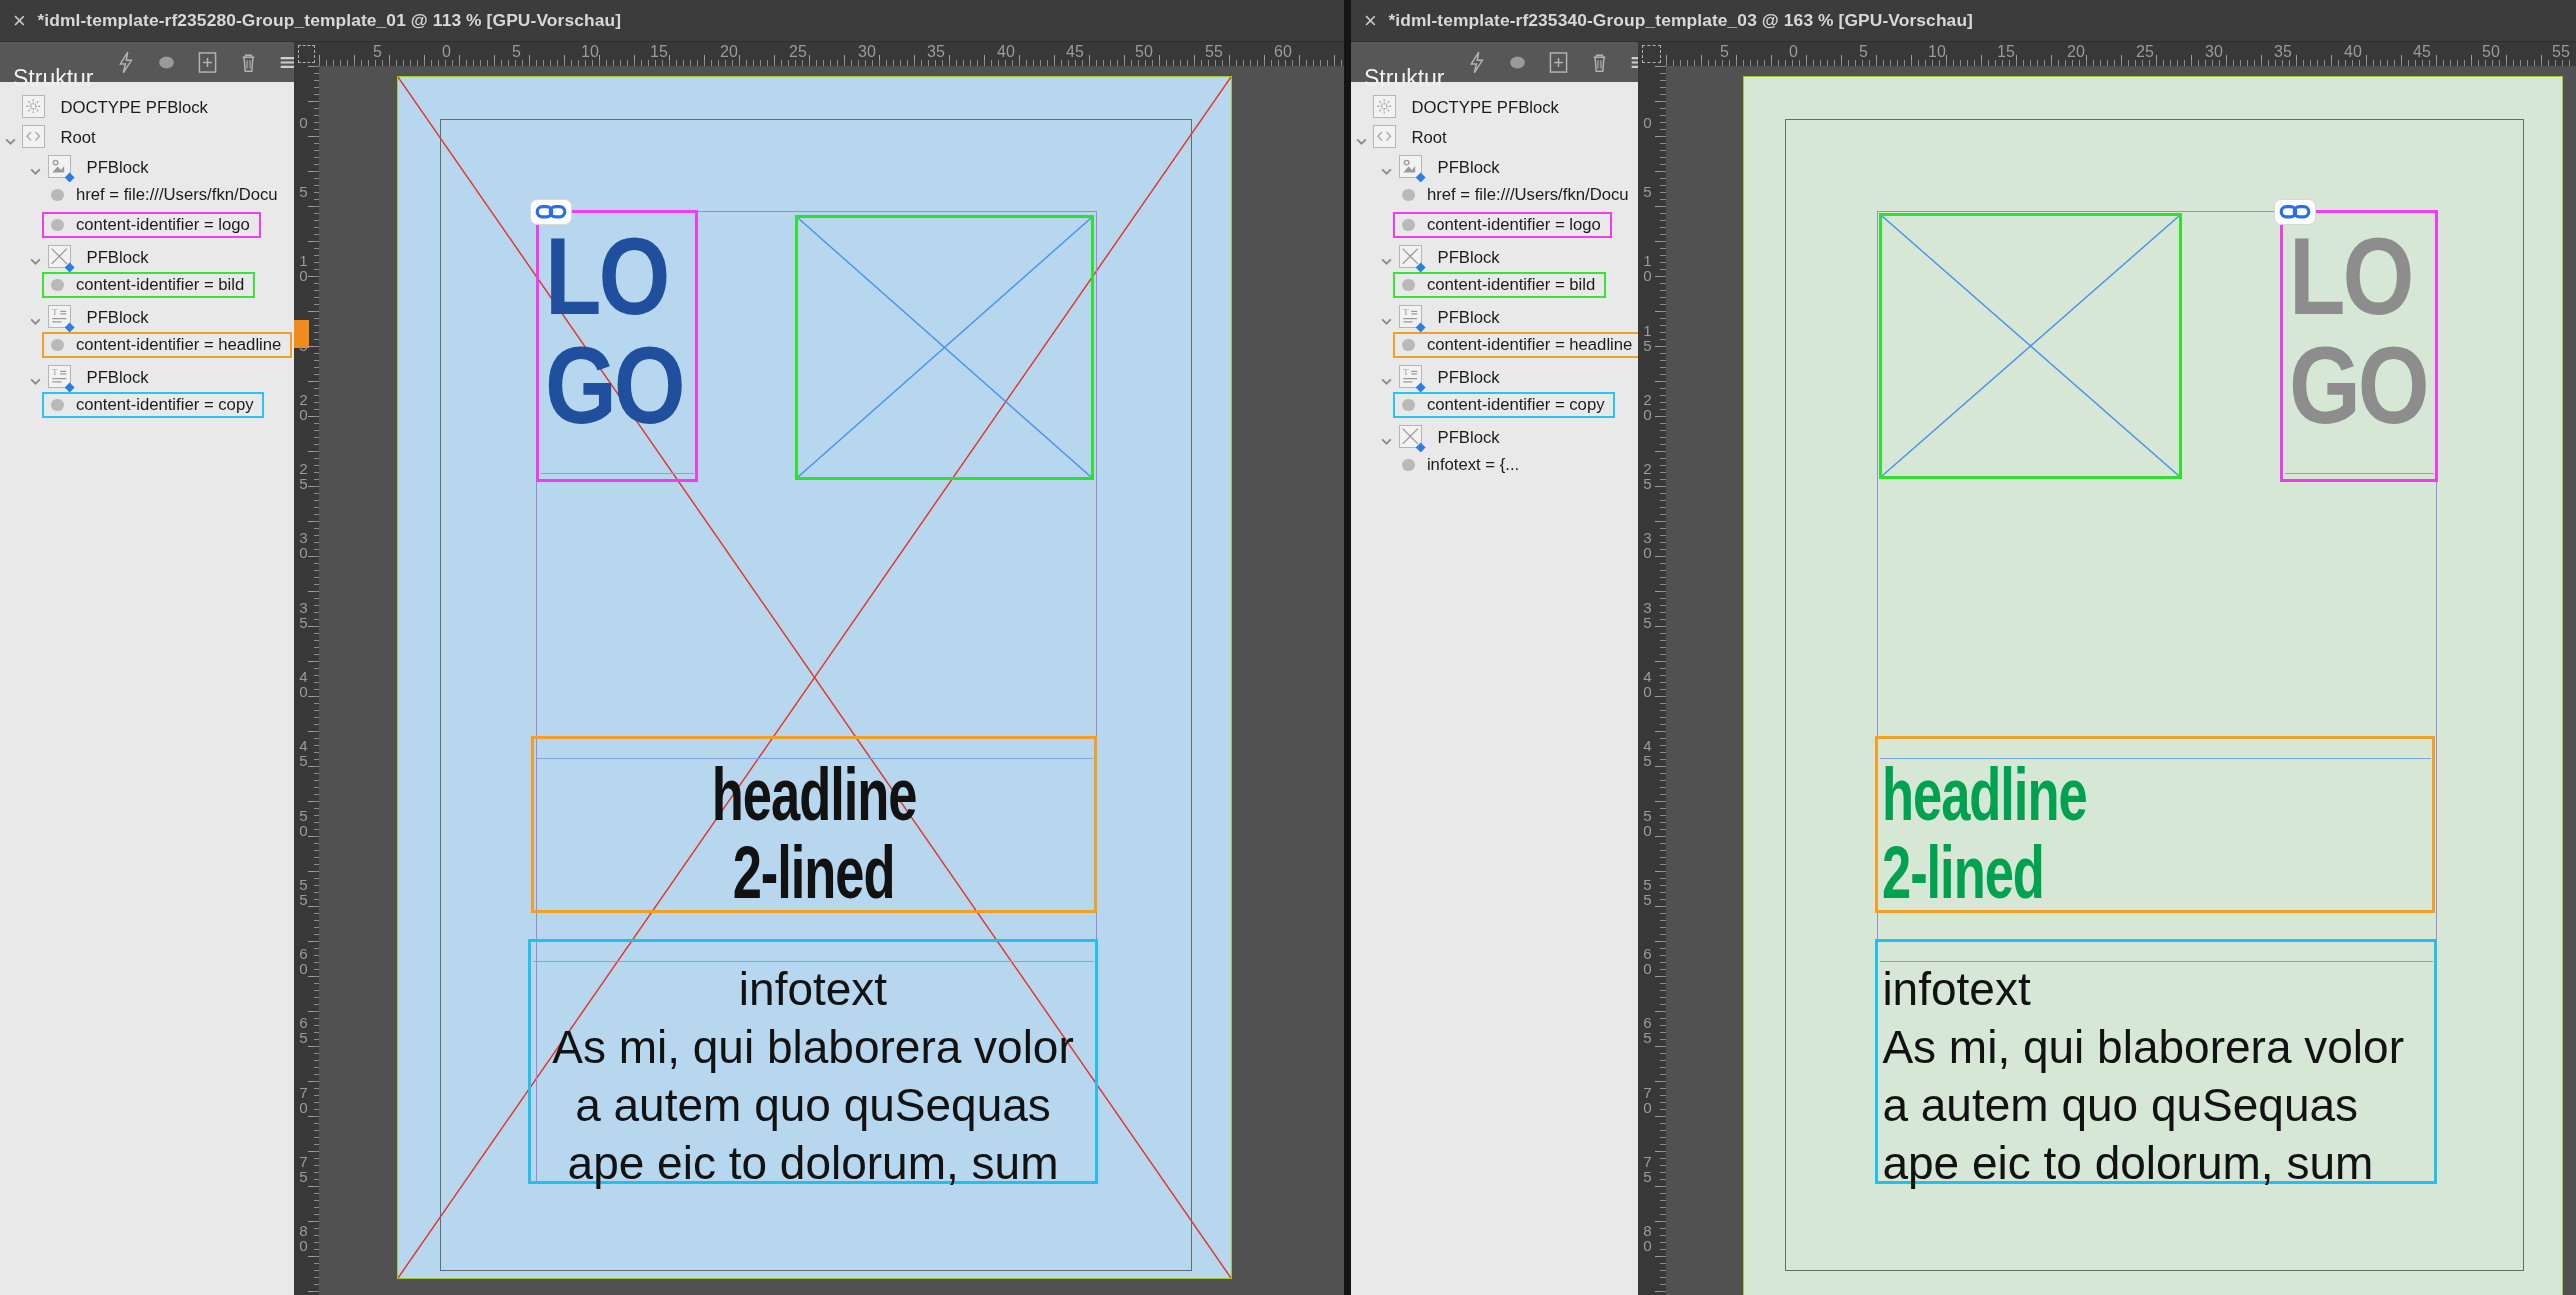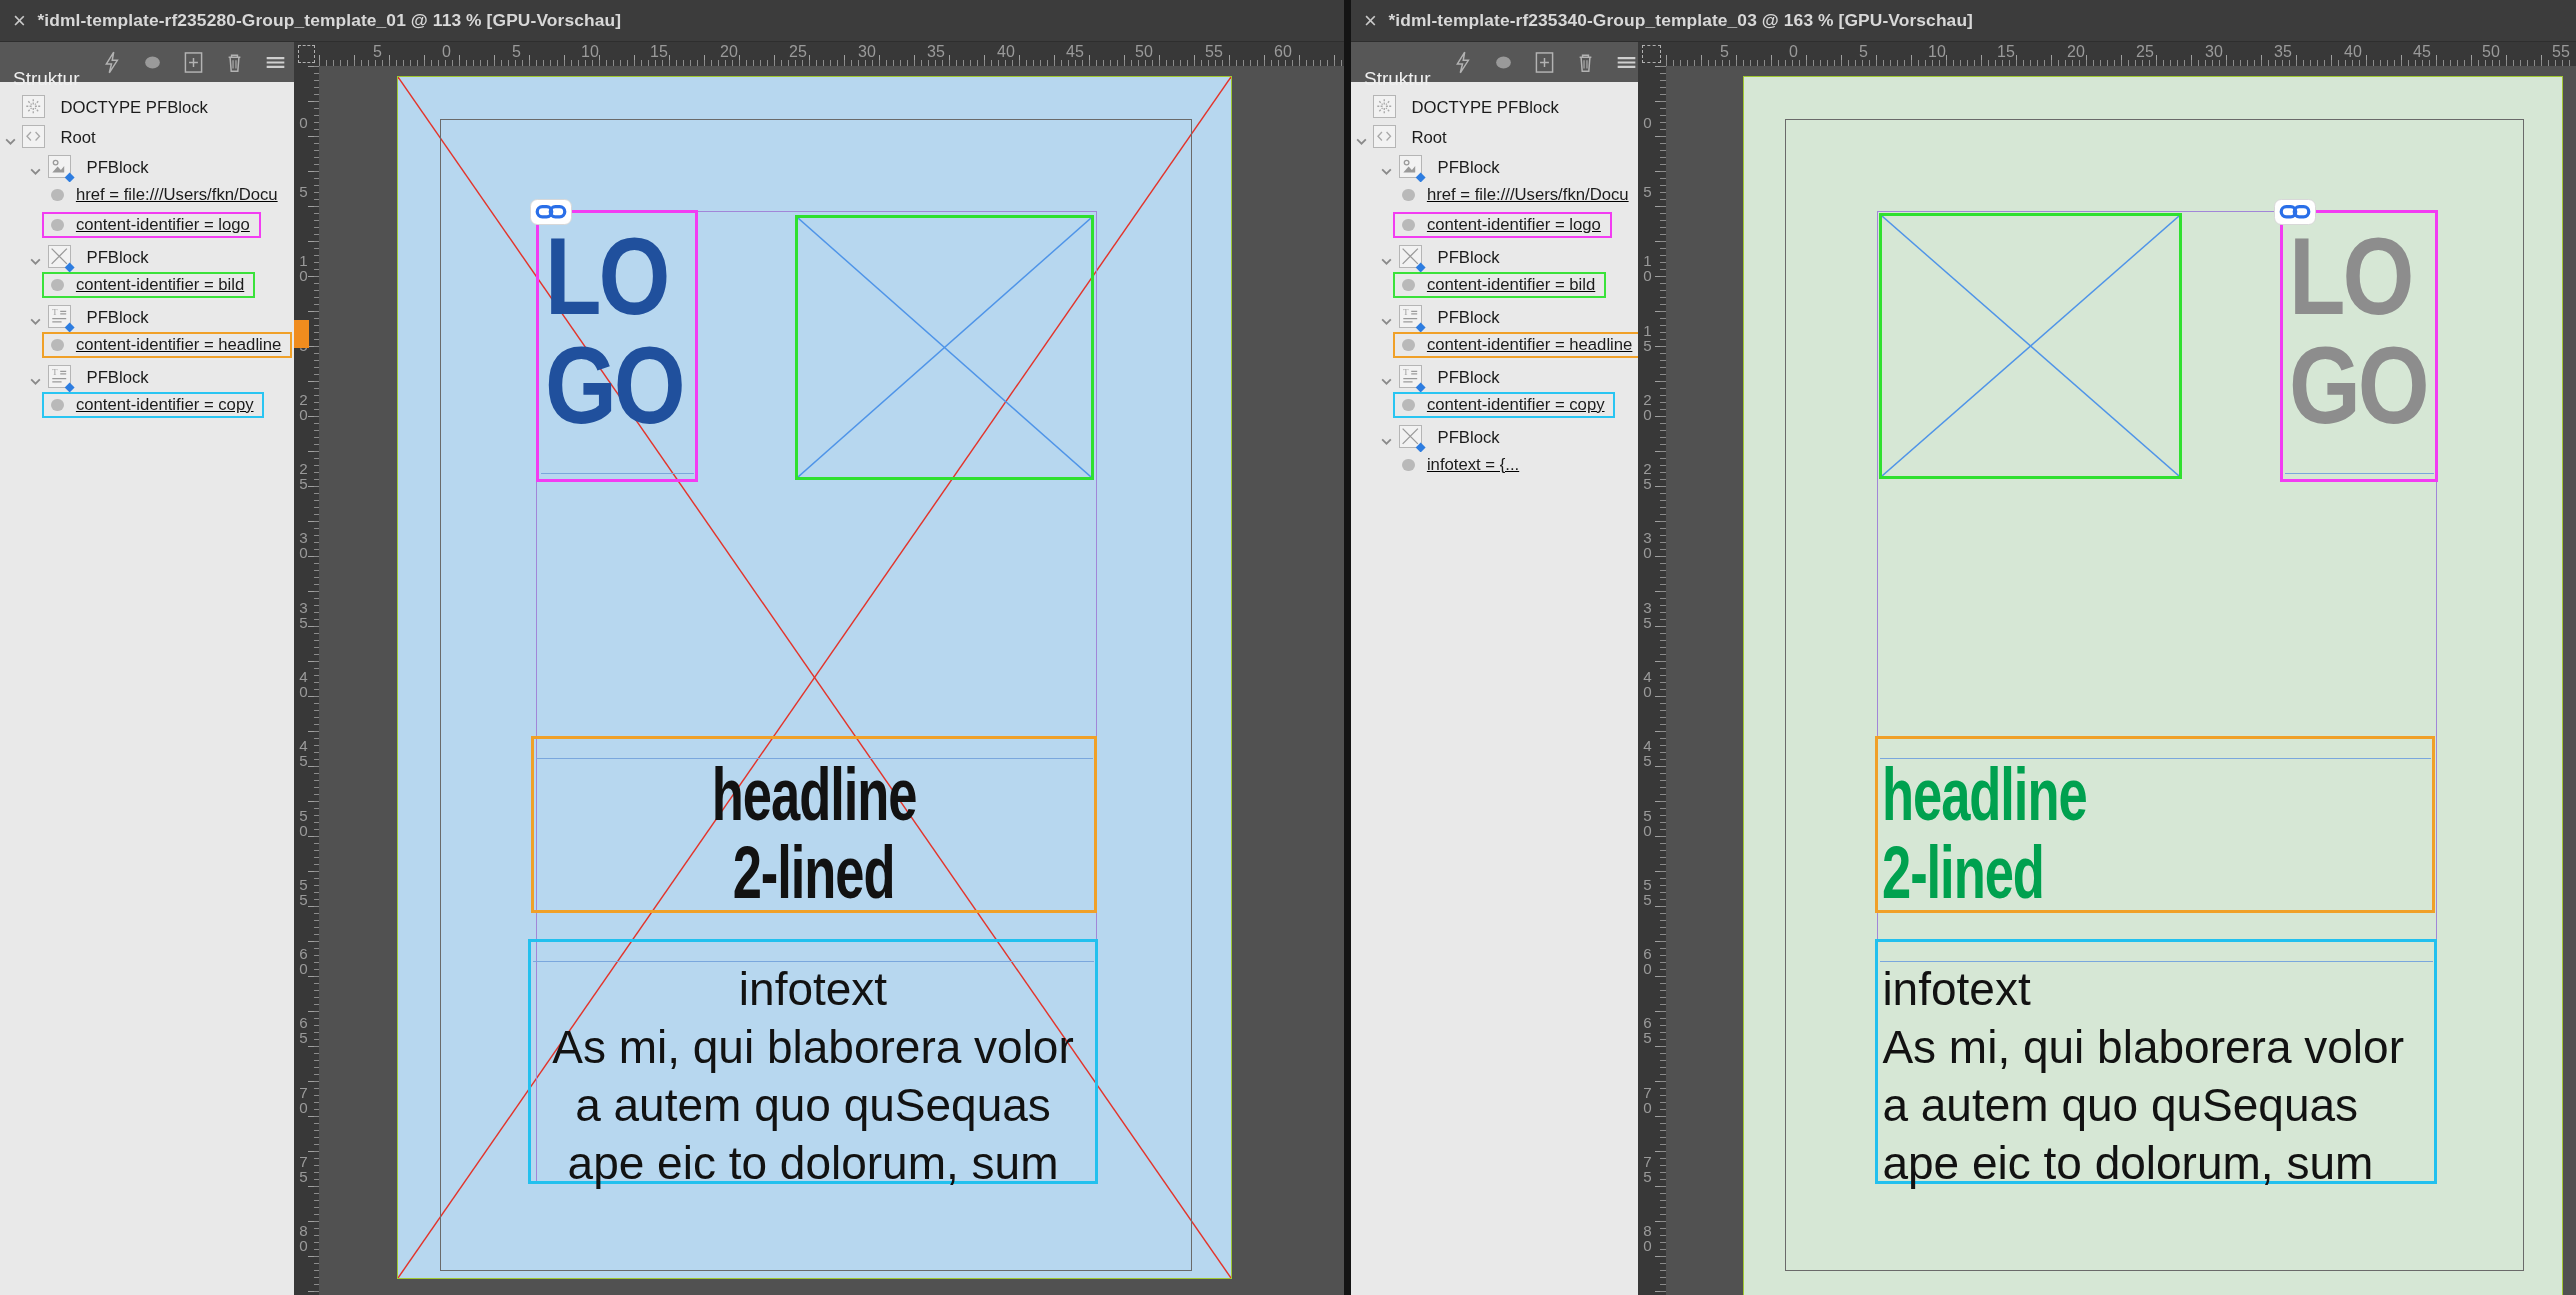--- a/index.html
+++ b/index.html
@@ -19,35 +19,35 @@
 
   .tabbar{position:absolute;top:0;left:0;right:0;height:42px;background:var(--tab-bg);
           border-bottom:0.7px solid #2e2e2e;display:flex;align-items:center;}
   .close{color:#c9c9c9;font-size:22px;line-height:22px;margin:0 11.6px 0 13px;cursor:default;}
   .tabtitle{color:#d8d8d8;font-size:17.4px;font-weight:700;letter-spacing:0.1px;white-space:nowrap;}
 
   .panel{position:absolute;top:42px;bottom:0;left:0;background:var(--panel-bg);overflow:hidden;}
   #win0 .panel{width:294px;}
   #win1 .panel{width:287px;}
   .panel-header{height:40px;background:var(--panel-hdr);display:flex;align-items:center;}
-  .ptitle{color:#f0f0f0;font-size:19px;margin-left:13px;margin-right:19px;margin-top:33px;}
+  .ptitle{color:#f0f0f0;font-size:23px;margin-left:13px;margin-right:19px;margin-top:33px;}
   .phicon{width:25px;height:25px;margin-right:16px;flex:none;}
   .phicon.menu{margin-left:auto;margin-right:10.2px;}
   .rows{position:absolute;top:40px;left:0;right:0;padding-top:5.8px;}
   .trow{position:relative;height:30px;display:flex;align-items:flex-end;white-space:nowrap;}
   .trow .label{font-size:16.7px;color:var(--rowtxt);}
   .chev{position:absolute;width:13px;height:13px;color:#8a8a8a;}
   .chev svg{width:13px;height:13px;}
   .nodeicon{position:relative;width:22.5px;height:22.5px;background:#f2f2f2;
             border:1.5px solid #b5b5b5;flex:none;}
   .nodeicon svg{width:100%;height:100%;}
   .diamond{position:absolute;right:-3.6px;bottom:-4.4px;width:7.3px;height:7.3px;
            background:var(--diamond);transform:rotate(45deg);}
   .hl{display:flex;align-items:center;height:26px;border:2.9px solid transparent;
-      padding:0 8.7px 0 7.3px;background:var(--panel-bg);text-decoration:underline;}
+      padding:0 8.7px 0 7.3px;background:var(--panel-bg);}
   .adot{width:12.3px;height:12.3px;border-radius:50%;background:#b9b9b9;margin-right:12.3px;flex:none;}
 
   .origin{position:absolute;top:42px;height:24px;background:var(--ruler-bg);z-index:3;}
   #win0 .origin{left:294px;width:25.4px;}
   #win1 .origin{left:287px;width:27.6px;}
   .origin:before{content:"";position:absolute;inset:2.9px 4.4px 2.9px 4.4px;border:0.7px dashed #cfcfcf;opacity:.8;}
 
   .hruler{position:absolute;top:42px;height:24px;right:0;background:var(--ruler-bg);overflow:hidden;}
   #win0 .hruler{left:319px;}
   #win1 .hruler{left:315px;}

